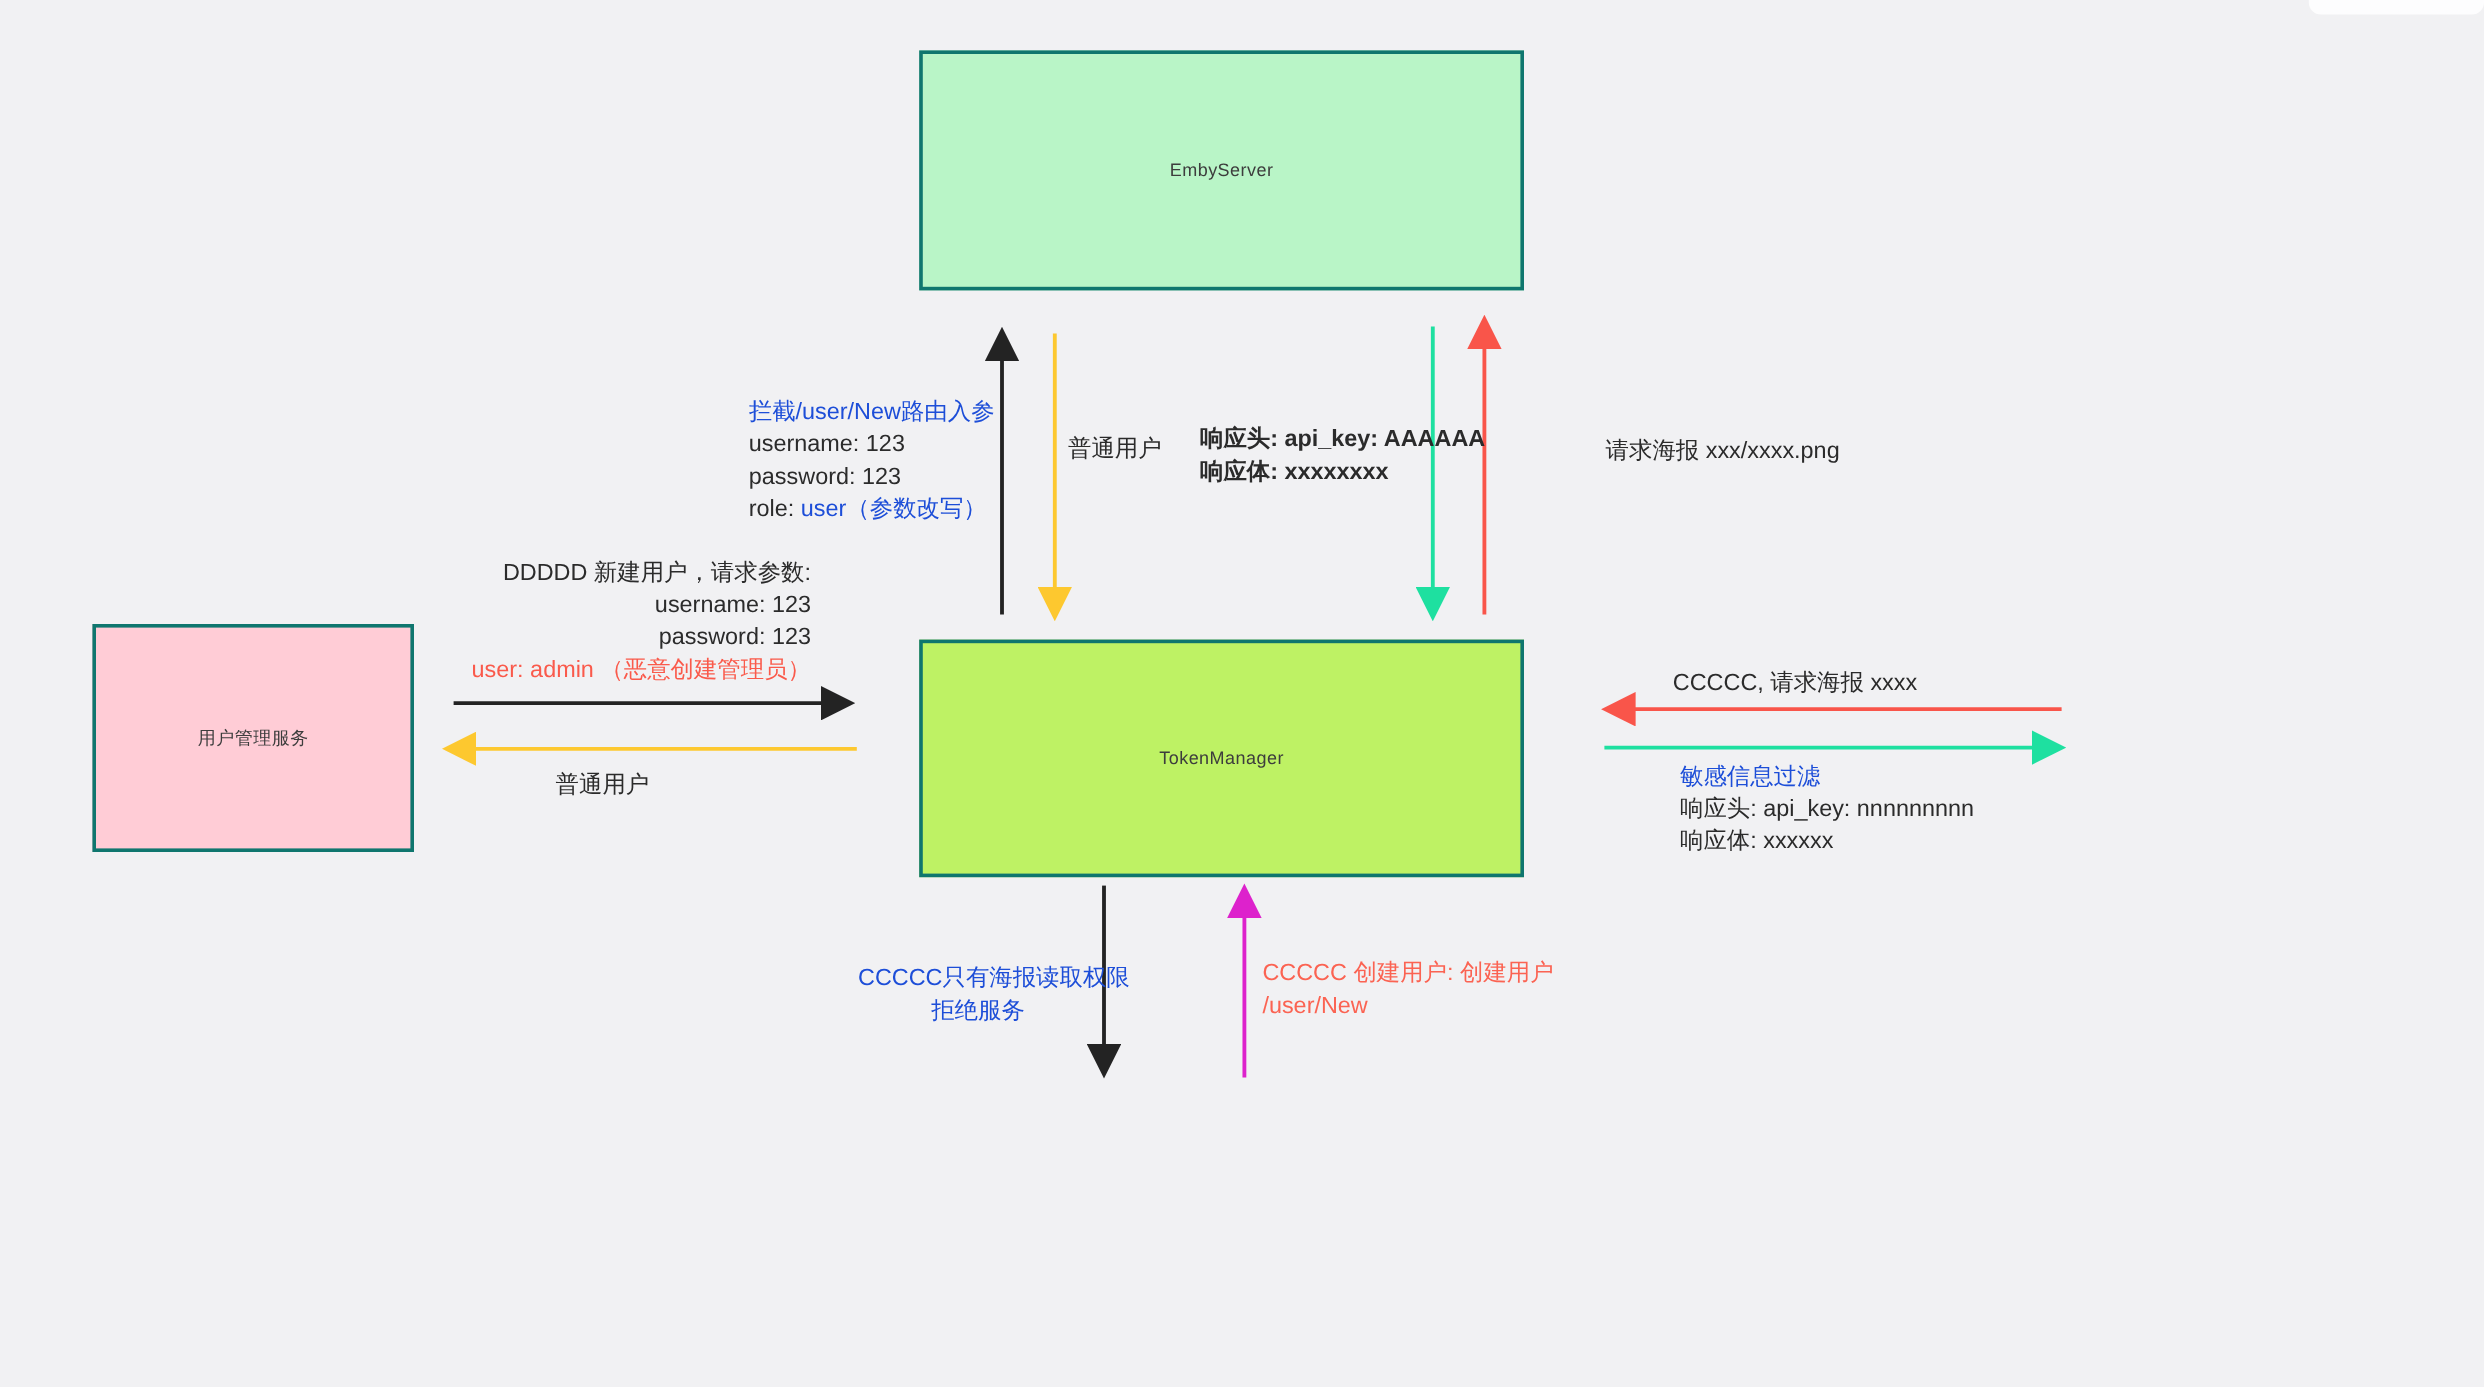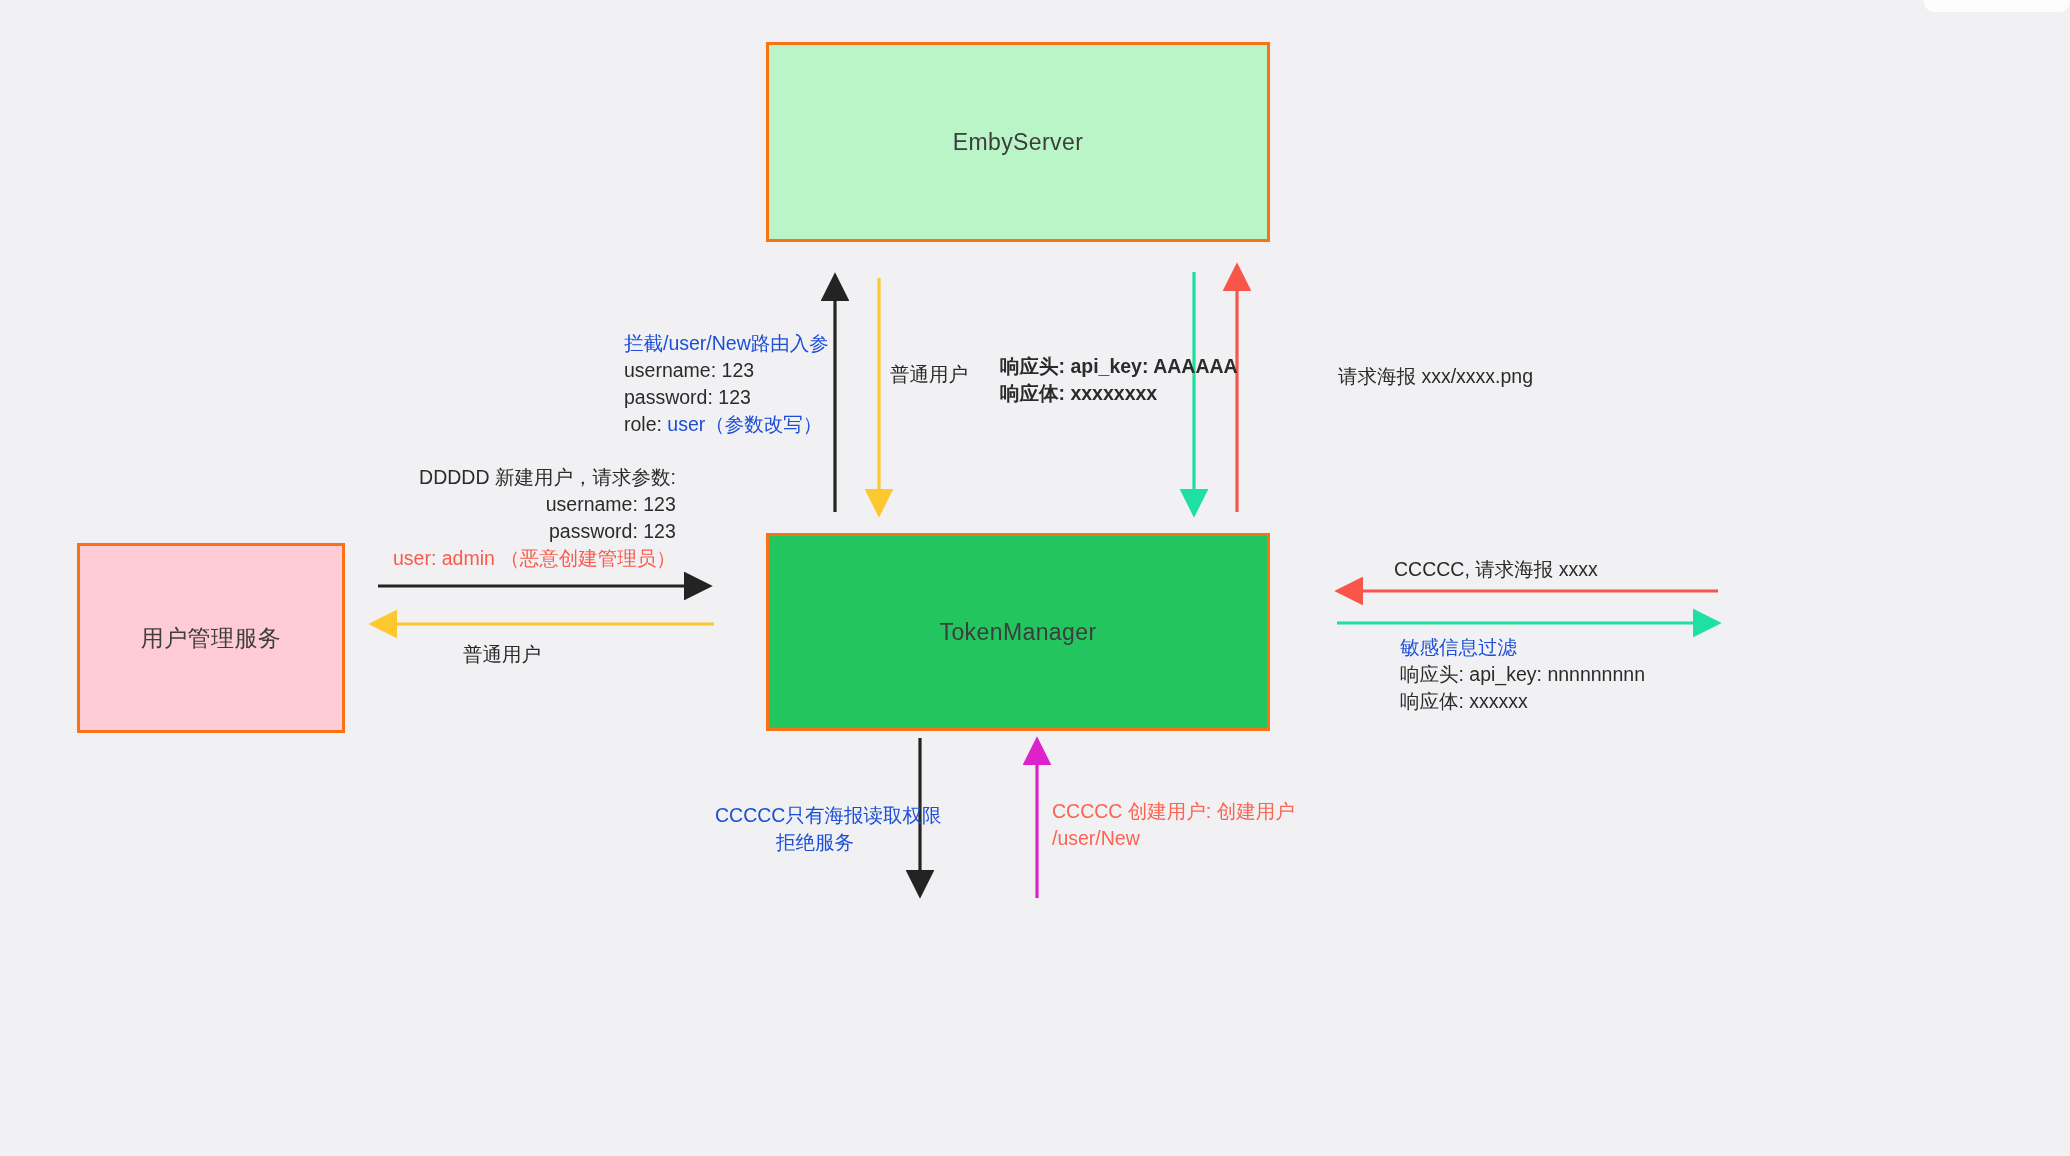--- a/index.html
+++ b/index.html
@@ -25,31 +25,31 @@
     width: 146px;
     height: 26px;
     background: #ffffff;
     border-radius: 0 0 10px 10px;
     opacity: .85;
   }
 
   
   .node {
     position: absolute;
-    border: 3px solid #f97316;
+    border: 3px solid #0f766e;
     display: flex;
     align-items: center;
     justify-content: center;
     color: #3d3d3d;
-    font-size: 23px;
+    font-size: 15px;
     letter-spacing: .4px;
   }
   .node-green  { background: #b9f5c7; }
   .node-pink   { background: #ffccd6; }
-  .node-yellow { background: #22c55e; }
+  .node-yellow { background: #bef264; }
 
   
   .ann {
     position: absolute;
     font-size: 19.5px;
     line-height: 27px;
     color: #2b2b2b;
     white-space: nowrap;
   }
   .ann .blue    { color: #1d4ed8; }
@@ -111,21 +111,21 @@
 
     <line x1="920" y1="738" x2="920" y2="893" stroke="#232323" stroke-width="3.2" marker-end="url(#ah-black)"></line>
 
     <line x1="1037" y1="898" x2="1037" y2="742" stroke="#dd22cc" stroke-width="3.2" marker-end="url(#ah-magenta)"></line>
   </svg>
 
   <div class="node node-green" style="left:766px; top:42px; width:504px; height:200px;">
     <span>EmbyServer</span>
   </div>
 
-  <div class="node node-pink" style="left:77px; top:543px; width:268px; height:190px;">
+  <div class="node node-pink" style="left:77px; top:520px; width:268px; height:190px;">
     <span>用户管理服务</span>
   </div>
 
   <div class="node node-yellow" style="left:766px; top:533px; width:504px; height:198px;">
     <span>TokenManager</span>
   </div>
 
 
 
   <div class="ann" style="left:624px; top:330px;">

